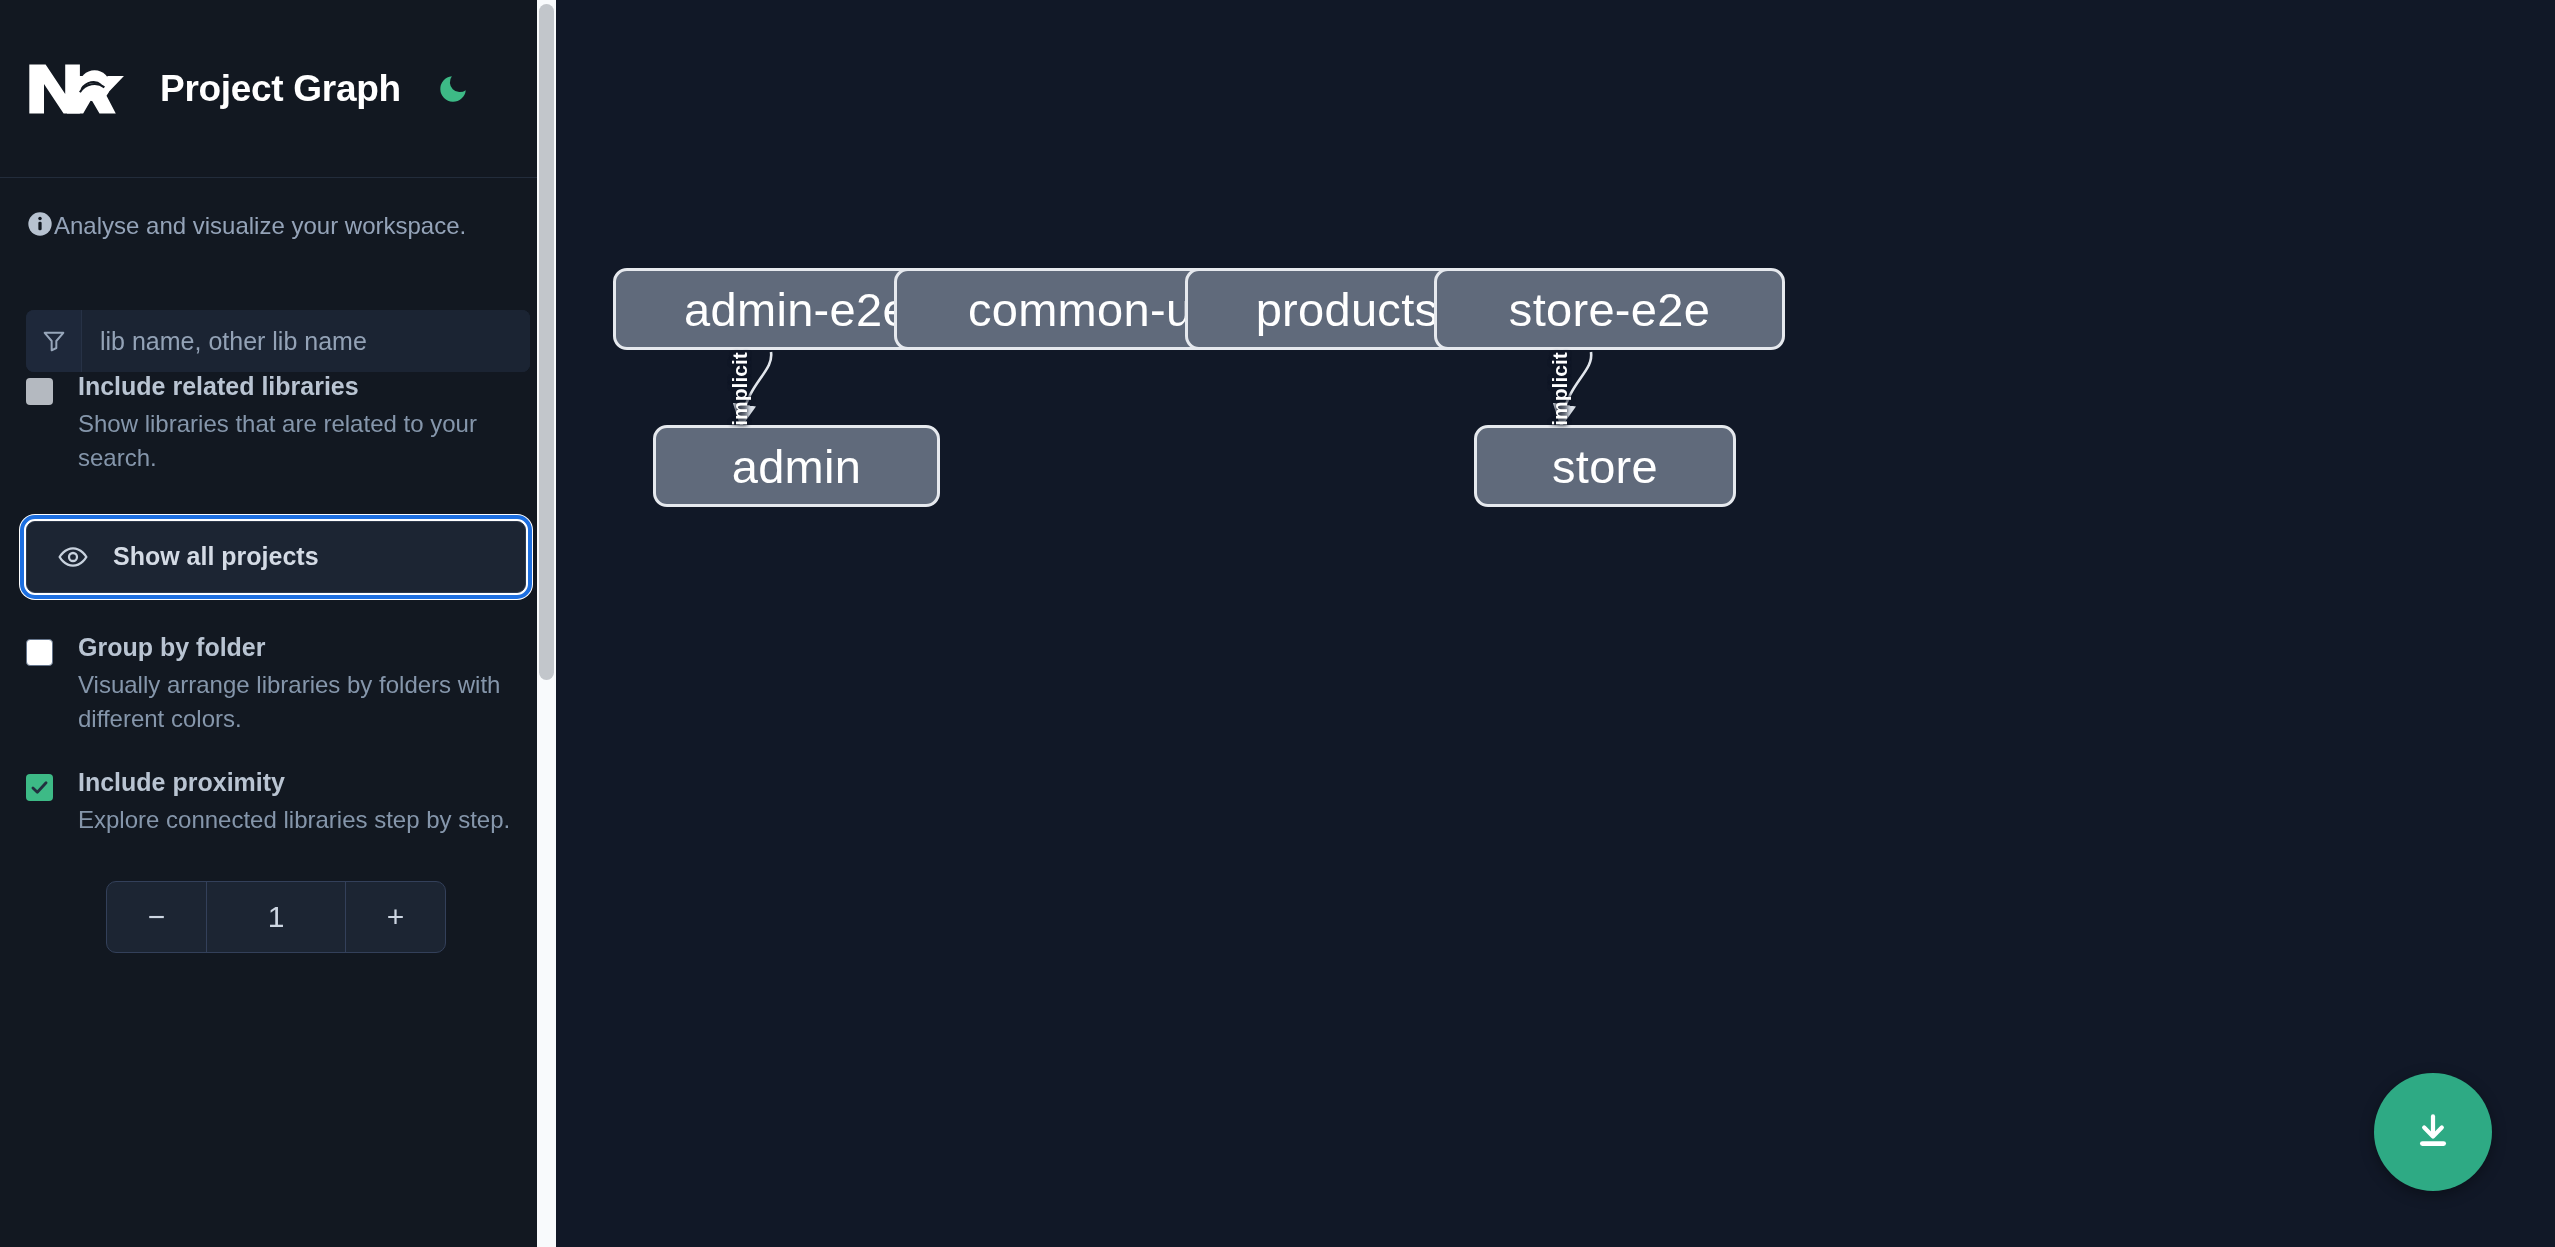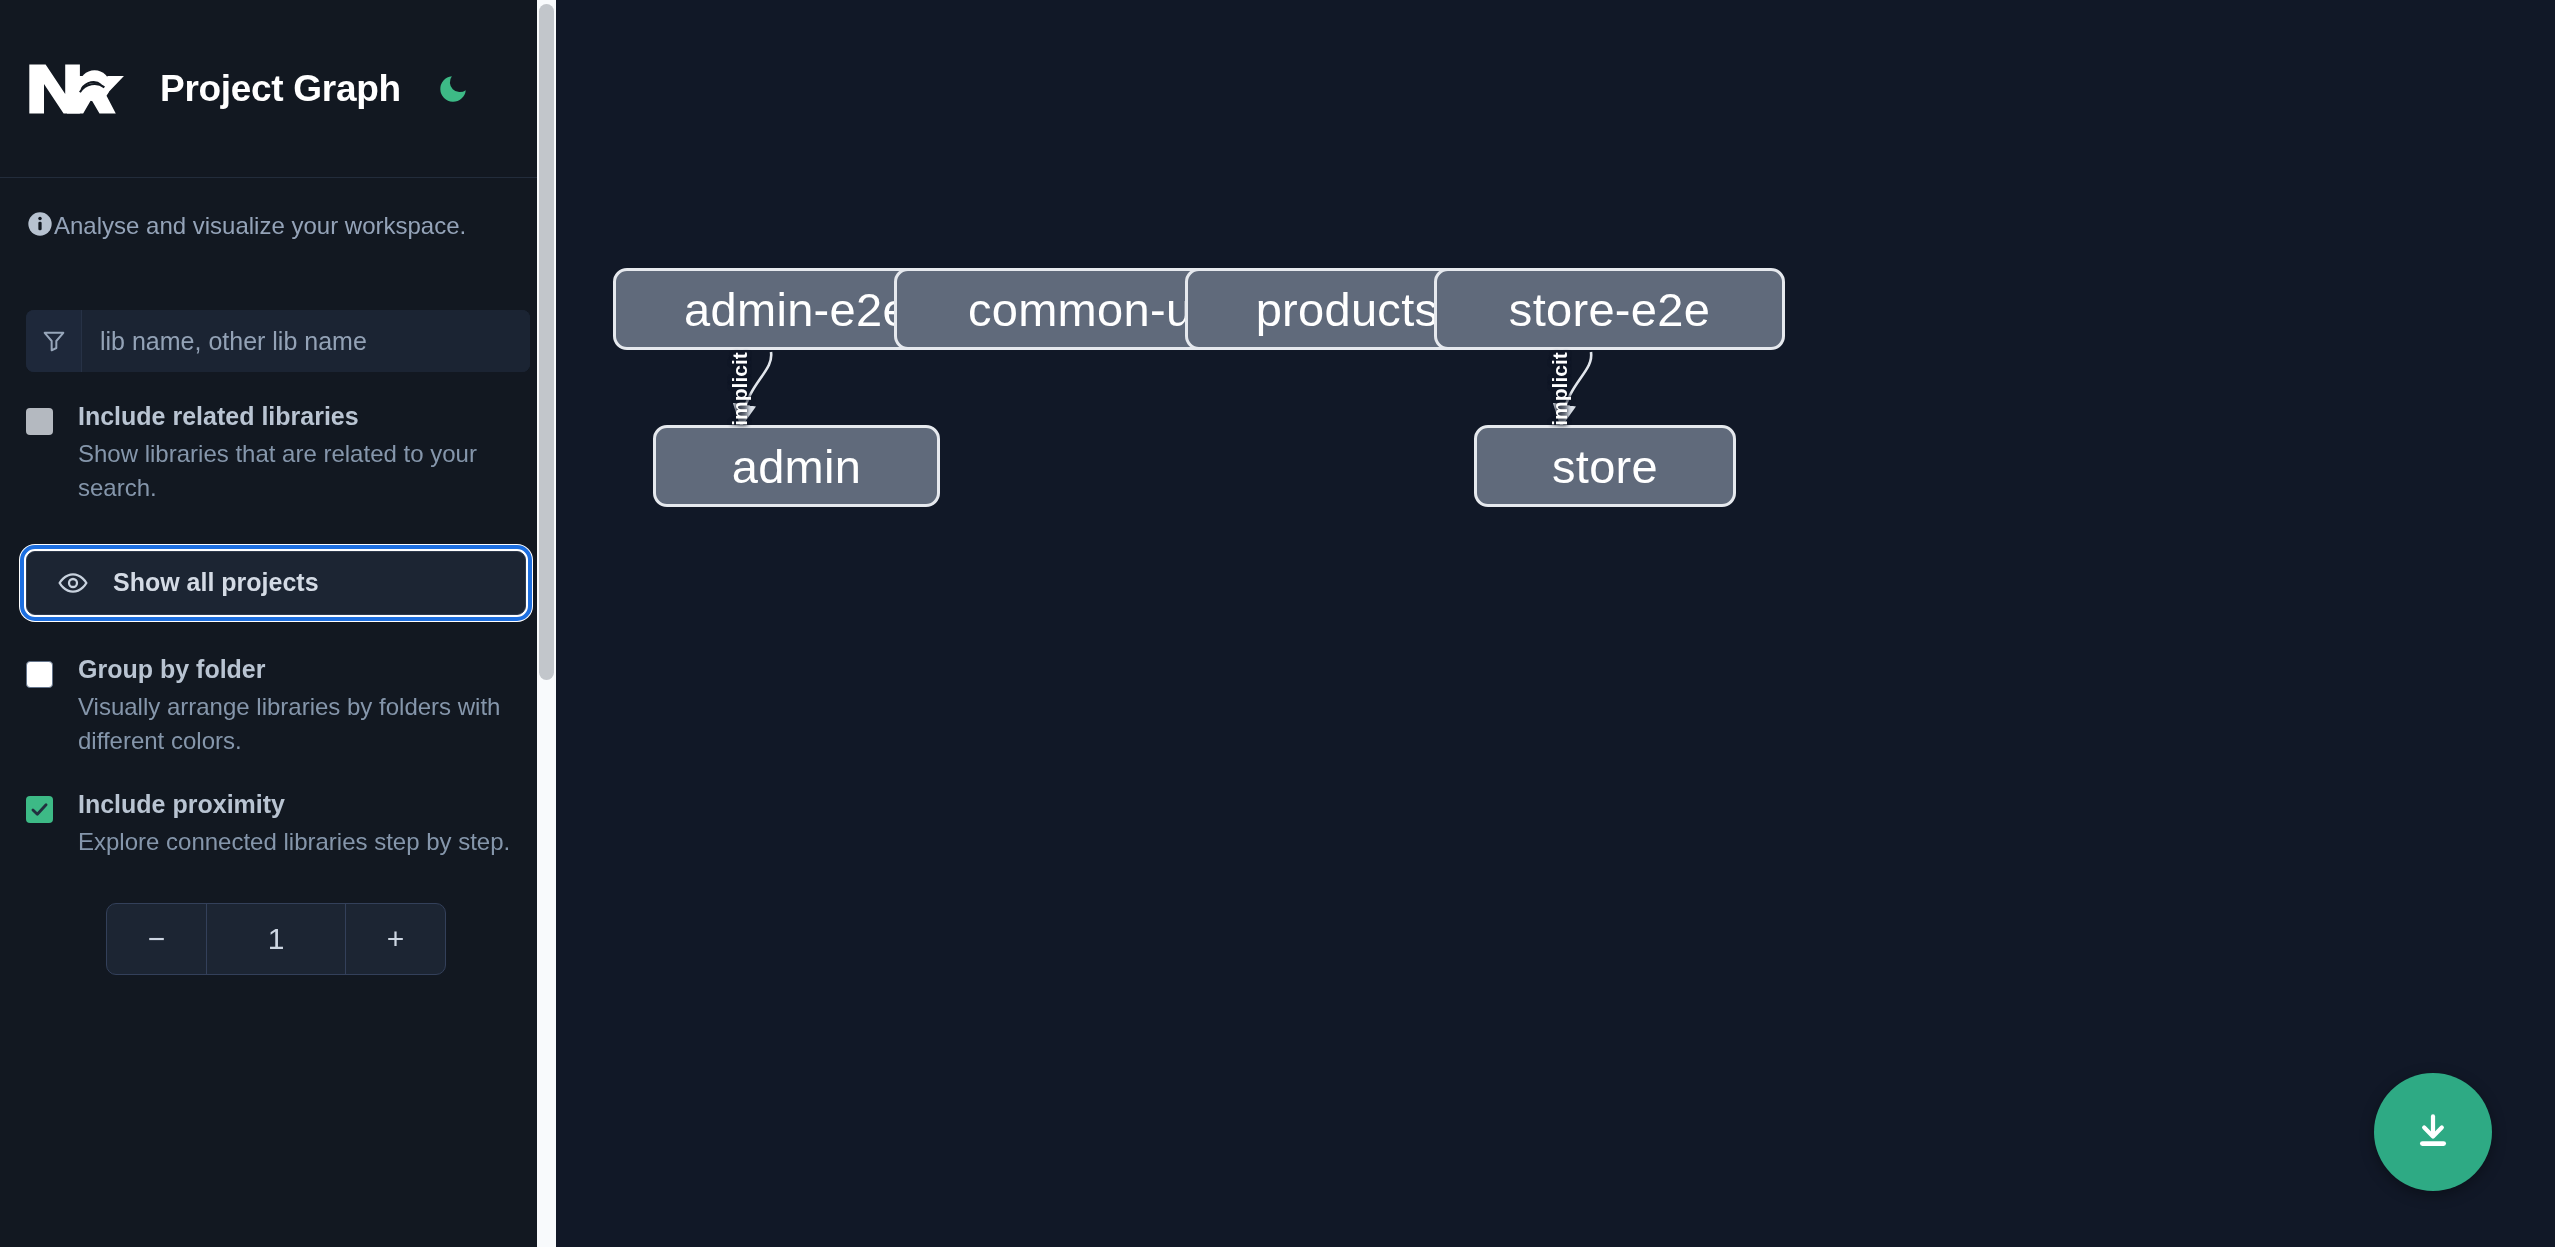--- a/index.html
+++ b/index.html
@@ -64,21 +64,21 @@
     background: #1b2433;
     border: none; outline: none;
     color: #fca5a5;
     font-size: 25px;
     font-family: "Liberation Sans", sans-serif;
     padding: 0 18px;
   }
   .search-input::placeholder { color: #93a2b6; }
 
   
-  .check-row { display: flex; margin-top: 30px; }
+  .check-row { display: flex; }
   .cb {
     flex: 0 0 auto;
     width: 27px; height: 27px;
     margin-top: 6px;
     border-radius: 4px;
     position: relative;
     cursor: pointer;
   }
   .cb.disabled { background: #b4b9c0; }
   .cb.empty { background: #ffffff; border: 1px solid #64748b; }
@@ -88,21 +88,21 @@
   .check-title {
     font-size: 25px; font-weight: 700; color: #b9c4d2; line-height: 1.15;
   }
   .check-desc {
     font-size: 24px; color: #8596ab; line-height: 1.42; margin-top: 6px;
     max-width: 440px;
   }
 
   
   .btn {
-    height: 64px; width: 500px;
+    height: 72px; width: 500px;
     display: flex; align-items: center;
     background: #1c2533;
     border: 1px solid #2e3a4d;
     border-radius: 9px;
     padding-left: 30px;
     cursor: pointer;
     position: relative;
     text-align: center;
   }
   .btn .bi { flex: 0 0 auto; display: flex; align-items: center; }

